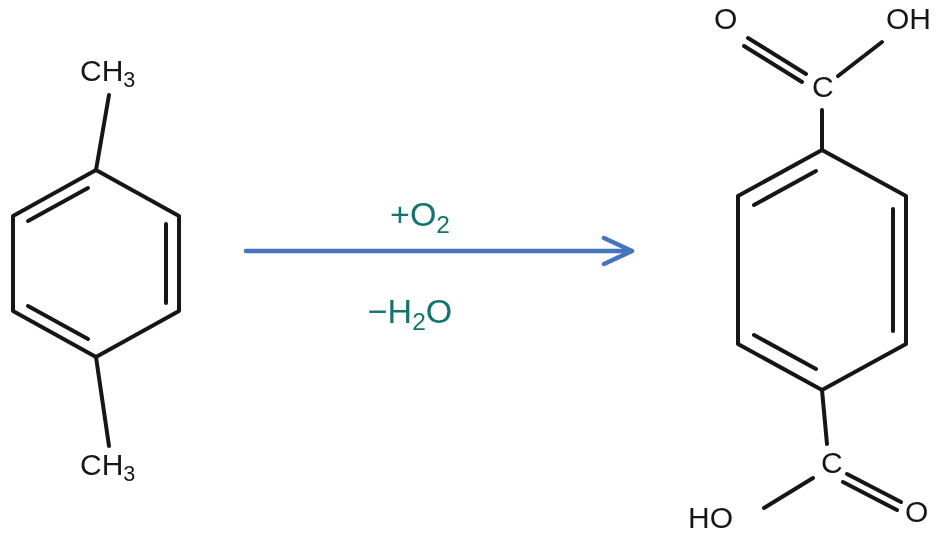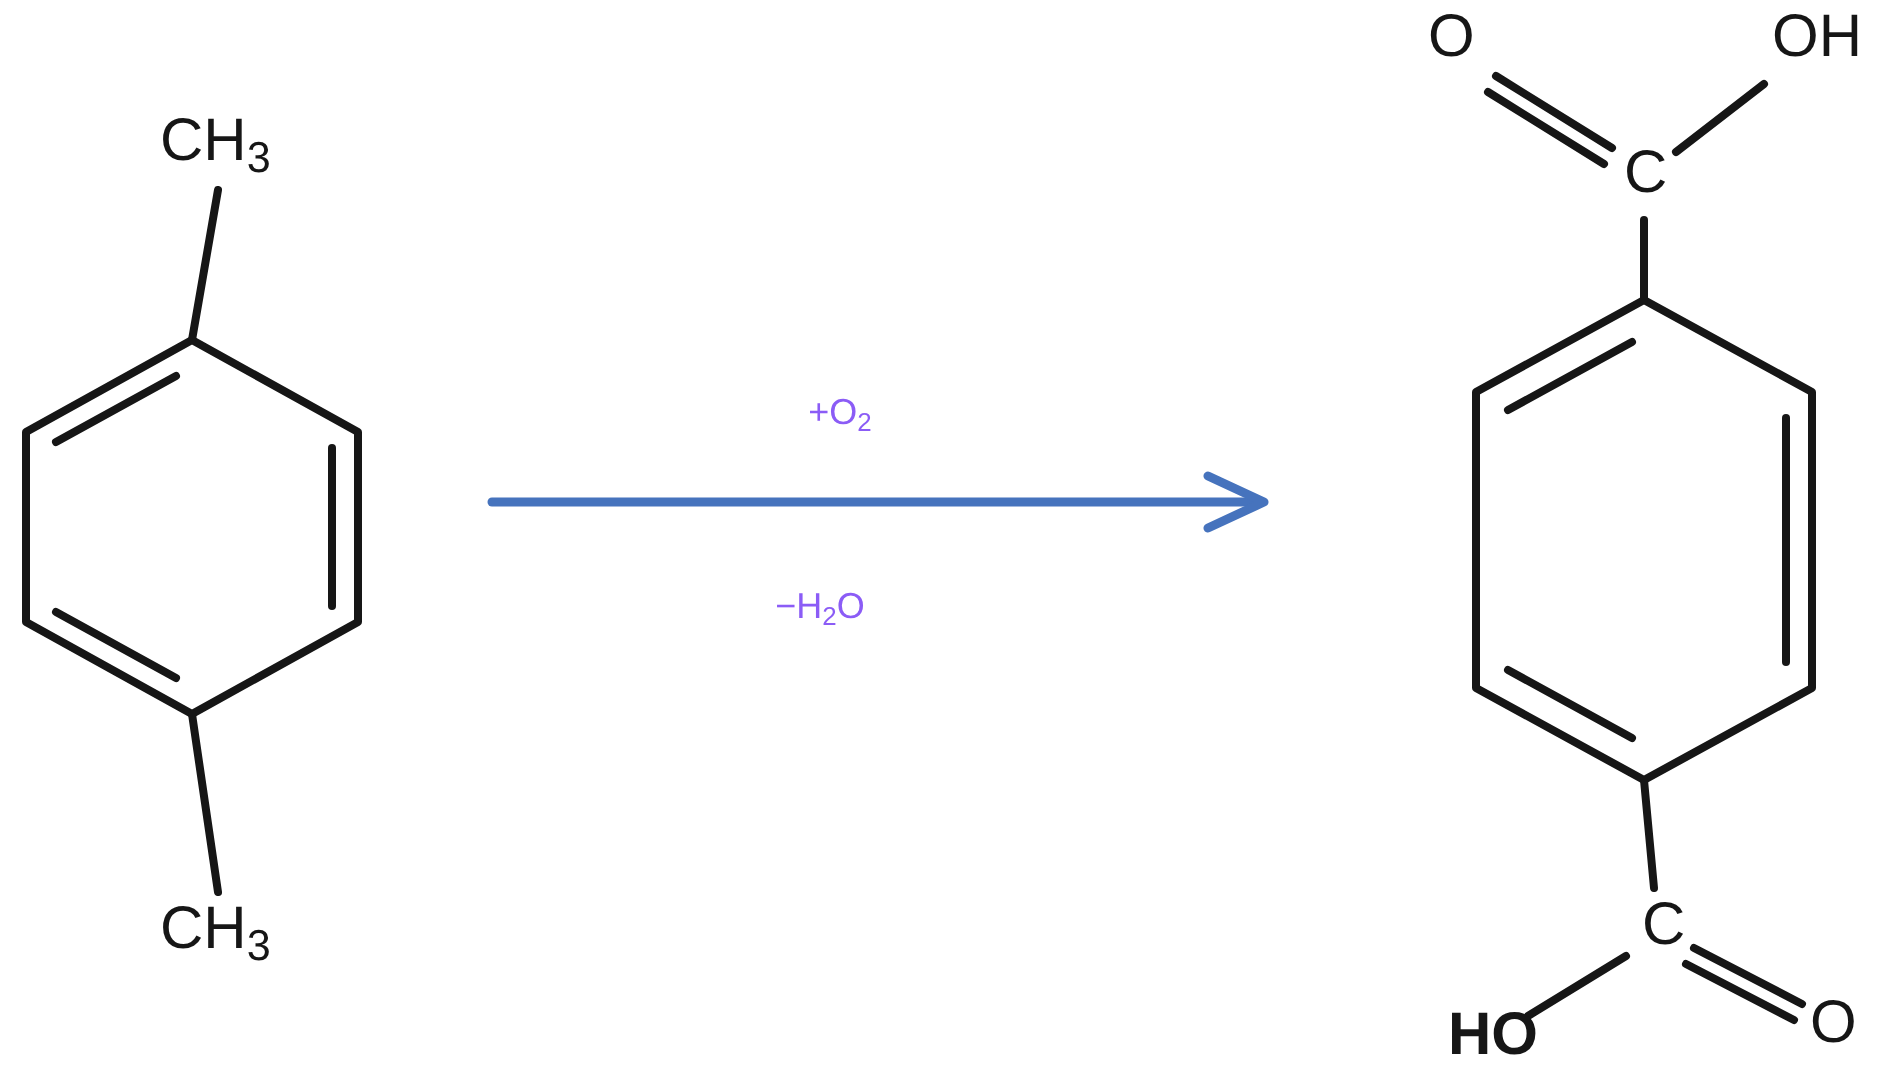--- a/index.html
+++ b/index.html
@@ -20,24 +20,24 @@
     color: #161616;
     white-space: nowrap;
   }
   .lbl sub {
     font-size: 0.72em;
     line-height: 0;
     vertical-align: -0.28em;
   }
   .cond {
     position: absolute;
-    font-size: 18px;
+    font-size: 34px;
     line-height: 1;
     transform: translateX(-50%);
-    color: #8b5cf6;
+    color: #0f766e;
     white-space: nowrap;
   }
   .cond sub {
     font-size: 0.72em;
     line-height: 0;
     vertical-align: -0.28em;
   }
 </style>
 </head>
 <body>
@@ -98,20 +98,20 @@
   <span class="lbl" style="left:886px; top:4px;">
     <span>OH</span>
   </span>
   <span class="lbl" style="left:812px; top:72px;">
     <span>C</span>
   </span>
 
   <span class="lbl" style="left:821px; top:448px;">
     <span>C</span>
   </span>
-  <span class="lbl" style="left:724px; top:503px;font-weight:bold;">
+  <span class="lbl" style="left:688px; top:503px;">
     <span>HO</span>
   </span>
   <span class="lbl" style="left:905px; top:497px;">
     <span>O</span>
   </span>
 
 </div>
 
 </body></html>

